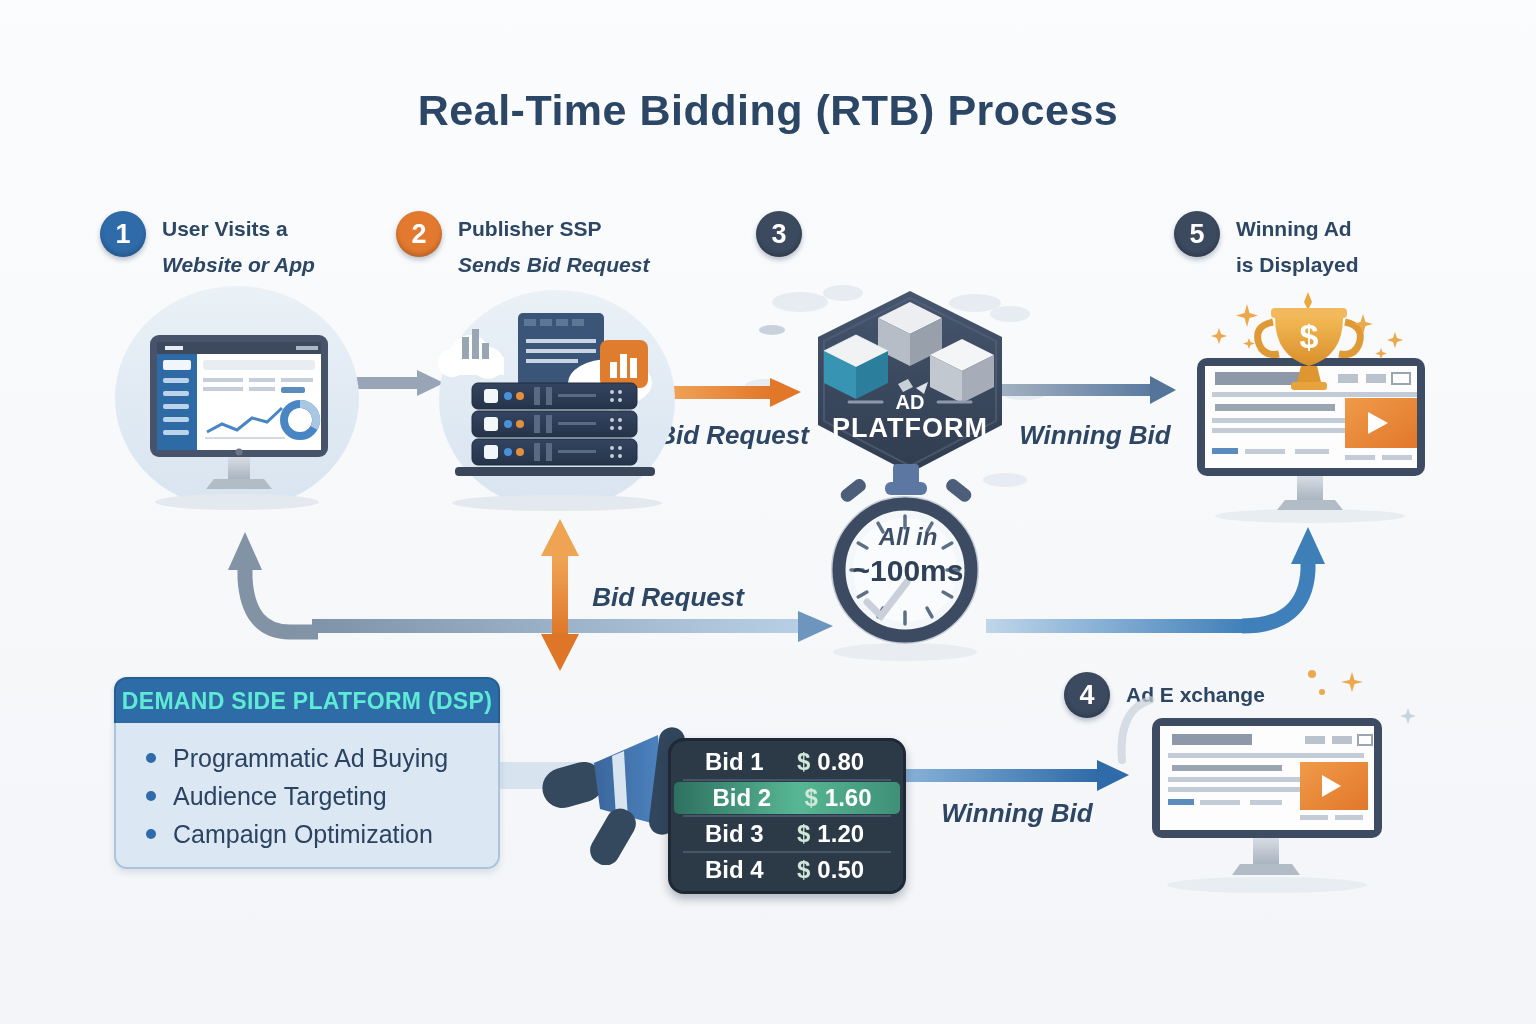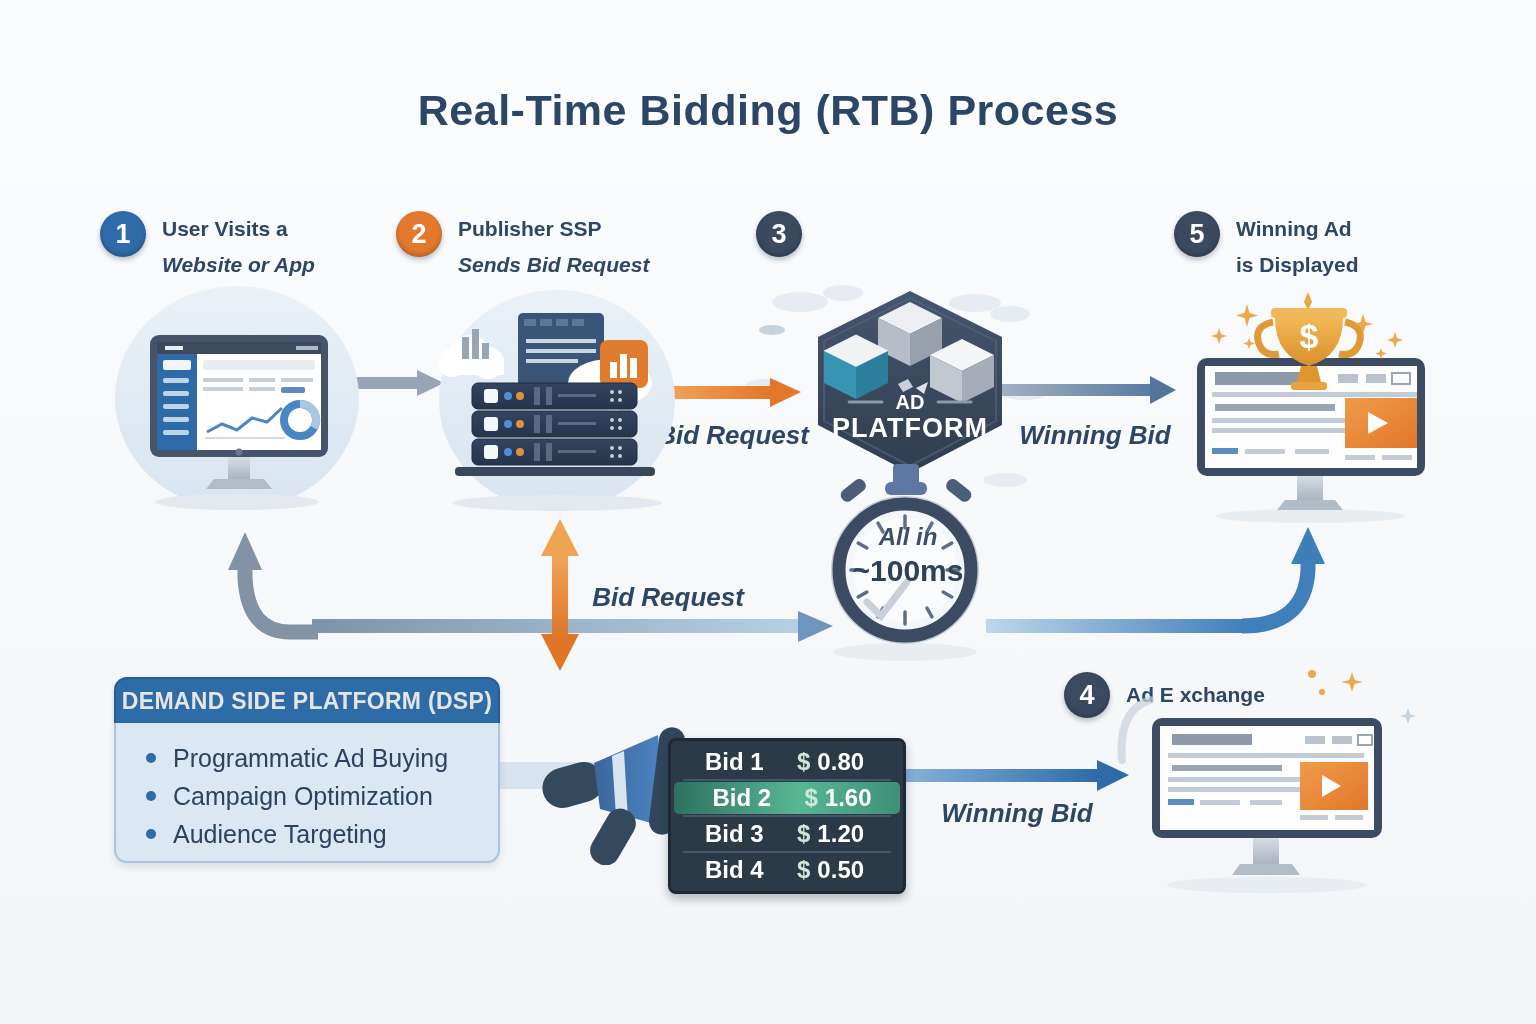--- a/index.html
+++ b/index.html
@@ -18,30 +18,30 @@
   .it{font-style:italic;}
   
   .flow-label{font-size:26px;font-weight:bold;font-style:italic;color:#2d4663;transform:translateX(-50%);white-space:nowrap;}
   
   .hex-line{transform:translate(-50%,-50%);display:flex;align-items:center;gap:12px;color:#fff;font-weight:bold;white-space:nowrap;}
   .hex-dash{width:36px;height:3px;background:#8e9aab;border-radius:2px;}
   
   .sw-text{transform:translate(-50%,-50%);color:#3c4f69;font-weight:bold;white-space:nowrap;}
   
   .dsp{left:114px;top:677px;width:386px;}
-  .dsp-header{background:#2d6ca6;color:#e5e5e5;font-size:23px;font-weight:bold;letter-spacing:.3px;
+  .dsp-header{background:#2d6ca6;color:#5eead4;font-size:23px;font-weight:bold;letter-spacing:.3px;
               height:44px;display:flex;align-items:center;justify-content:center;
               border-radius:13px 13px 0 0;border:2px solid #265e92;border-bottom:none;
               box-shadow:0 2px 4px rgba(40,60,90,.2);}
   .dsp-body{background:#dbe7f3;border:2px solid #a9c4dc;border-top:none;border-radius:0 0 13px 13px;
-            padding:16px 0 8px 30px;box-shadow:0 4px 7px rgba(40,60,90,.12);}
+            padding:16px 0 14px 30px;box-shadow:0 4px 7px rgba(40,60,90,.12);}
   .dsp-item{display:flex;align-items:center;height:38px;font-size:25px;color:#2b4360;}
   .dsp-dot{width:10px;height:10px;border-radius:50%;background:#2f6ba8;margin-right:17px;flex:0 0 10px;}
   
-  .bid-table{left:668px;top:738px;width:232px;background:#2c3947;border:3px solid #1e2935;border-radius:8px;
+  .bid-table{left:668px;top:738px;width:232px;background:#2c3947;border:3px solid #1e2935;border-radius:16px;
              padding:5px 0;box-shadow:0 5px 10px rgba(25,38,55,.3);}
   .bid-row{display:flex;align-items:center;height:32px;padding:0 24px 0 34px;font-size:24px;font-weight:bold;color:#fff;}
   .bid-row.highlight{background:linear-gradient(90deg,#2e7160 0%,#57b794 55%,#3e9077 100%);border-radius:5px;margin:0 3px;padding:0 21px 0 31px;justify-content:center;}
   .bid-label{width:92px;}
   .bid-amount{display:flex;align-items:center;}
   .dollar{color:#cfe8d8;margin-right:7px;}
   .bid-sep{height:2px;background:#45566b;margin:1px 12px;}
 </style>
 </head>
 <body>
@@ -416,25 +416,25 @@
 
   <div class="abs dsp">
     <div class="dsp-header">DEMAND SIDE PLATFORM (DSP)</div>
     <div class="dsp-body">
       <div class="dsp-item">
         <span class="dsp-dot"></span>
         <span>Programmatic Ad Buying</span>
       </div>
       <div class="dsp-item">
         <span class="dsp-dot"></span>
-        <span>Campaign Optimization</span>
+        <span>Audience Targeting</span>
       </div>
       <div class="dsp-item">
         <span class="dsp-dot"></span>
-        <span>Audience Targeting</span>
+        <span>Campaign Optimization</span>
       </div>
     </div>
   </div>
 
   <svg class="abs" style="left:528px;top:715px" width="200" height="150">
     <defs>
       <linearGradient id="megB" x1="0" y1="0" x2="1" y2="0">
           <stop offset="0" stop-color="#3a669c"></stop>
           <stop offset="1" stop-color="#4e85c2"></stop>
         </linearGradient>

